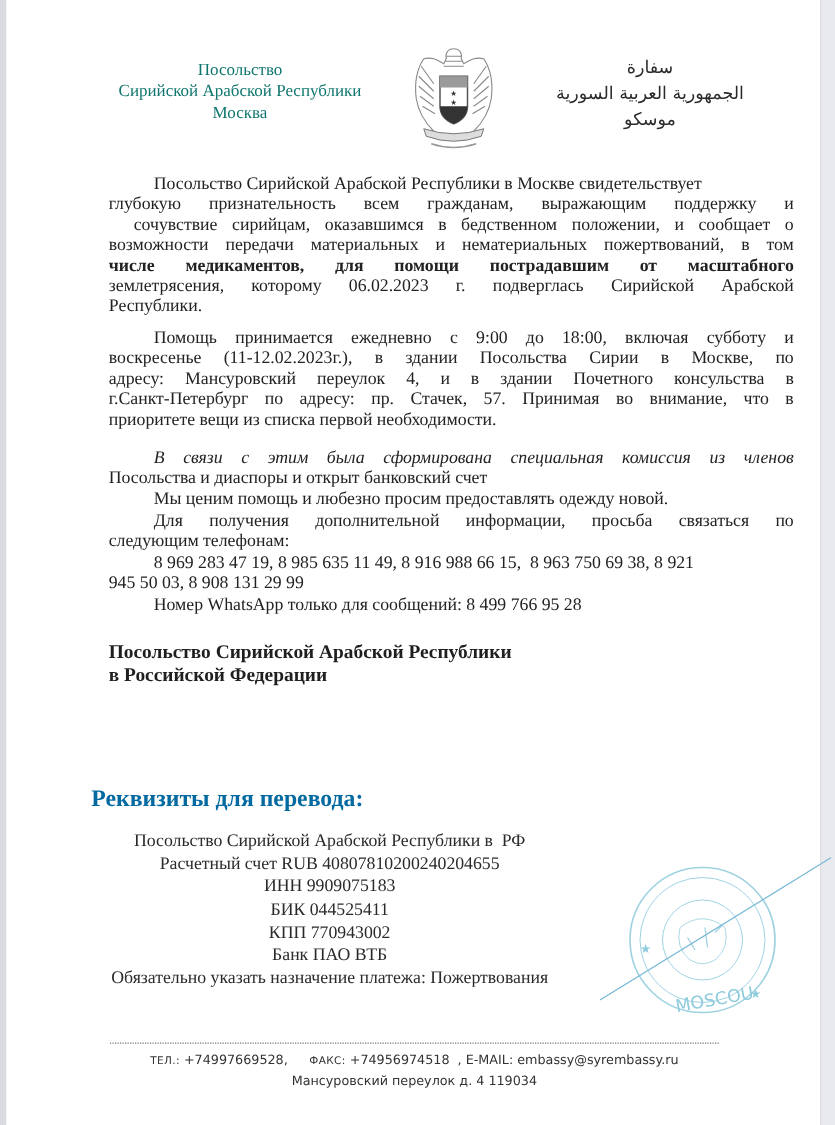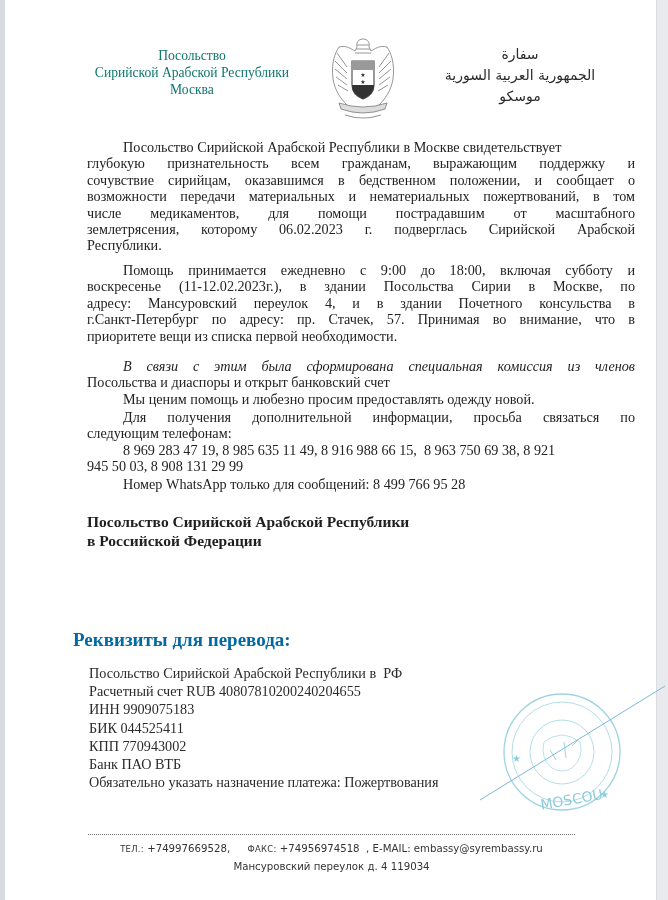--- a/index.html
+++ b/index.html
@@ -24,21 +24,21 @@
   .p4 { top: 392px; }
   .p5 { top: 409px; }
   .phones { top: 442px; }
   .whatsapp { top: 476px; }
   .indent { text-indent: 36px; }
   .line { display: block; }
 
   .sig { position: absolute; left: 87px; top: 512px; font-size: 15.5px; line-height: 19px; font-weight: bold; color: #1f1f1f; }
   .req-title { position: absolute; left: 73px; top: 629px; font-size: 19px; font-weight: bold; color: #0369a1; }
   .req-list { position: absolute; left: 89px; top: 664px; font-size: 14.2px; line-height: 18.2px; color: #2a2a2a; }
-  .req-list div { white-space: nowrap; }
+  .req-list div { white-space: nowrap; text-align: center; }
 
   .stamp { position: absolute; left: 480px; top: 680px; width: 185px; height: 135px; }
 
   .divider { position: absolute; left: 88px; top: 834px; width: 487px; border-top: 1.5px dotted #777; }
   .footer { position: absolute; left: 88px; top: 840px; width: 487px; text-align: center; font-family: "DejaVu Sans", sans-serif; font-size: 10.2px; line-height: 17px; color: #333; }
   .footer .lbl { font-size: 8.4px; letter-spacing: 0.3px; }
   .footer .gap { display: inline-block; width: 14px; }
 </style>
 </head>
 <body>
@@ -71,23 +71,23 @@
 
 <div class="hdr-ar">
   <div>سفارة</div>
   <div>الجمهورية العربية السورية</div>
   <div>موسكو</div>
 </div>
 
 <div class="body-text p1">
   <span class="line indent">Посольство Сирийской Арабской Республики в Москве свидетельствует</span>
   <span class="line" style="text-align-last: justify;">глубокую признательность всем гражданам, выражающим поддержку и</span>
-  <span class="line" style="text-align-last: justify;">сочувствие сирийцам, оказавшимся в бедственном положении, и сообщает о</span>
+  <span class="line" style="text-align-last: justify; margin-left: 20px;">сочувствие сирийцам, оказавшимся в бедственном положении, и сообщает о</span>
   <span class="line" style="text-align-last: justify;">возможности передачи материальных и нематериальных пожертвований, в том</span>
-  <span class="line" style="text-align-last: justify;">числе медикаментов, для помощи пострадавшим от масштабного</span>
+  <span class="line" style="text-align-last: justify; font-weight: bold;">числе медикаментов, для помощи пострадавшим от масштабного</span>
   <span class="line" style="text-align-last: justify;">землетрясения, которому 06.02.2023 г. подверглась Сирийской Арабской</span>
   <span class="line">Республики.</span>
 </div>
 
 <div class="body-text p2">
   <span class="line indent" style="text-align-last: justify;">Помощь принимается ежедневно с 9:00 до 18:00, включая субботу и</span>
   <span class="line" style="text-align-last: justify;">воскресенье (11-12.02.2023г.), в здании Посольства Сирии в Москве, по</span>
   <span class="line" style="text-align-last: justify;">адресу: Мансуровский переулок 4, и в здании Почетного консульства в</span>
   <span class="line" style="text-align-last: justify;">г.Санкт-Петербург по адресу: пр. Стачек, 57. Принимая во внимание, что в</span>
   <span class="line">приоритете вещи из списка первой необходимости.</span>

